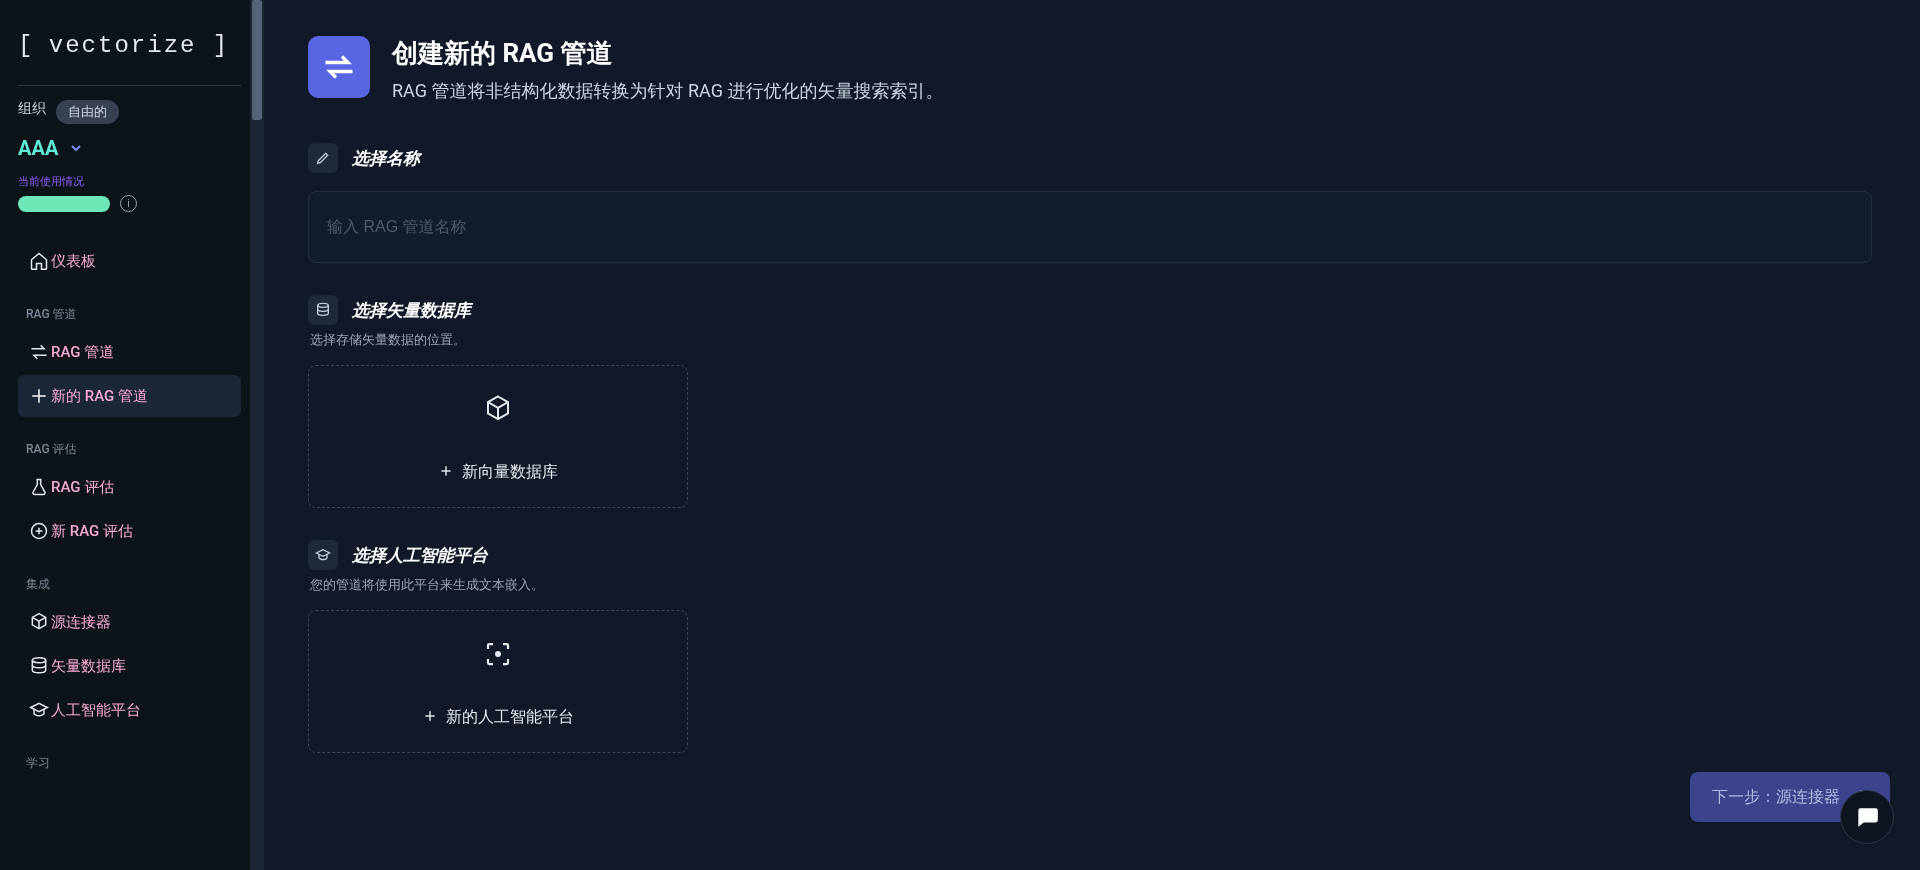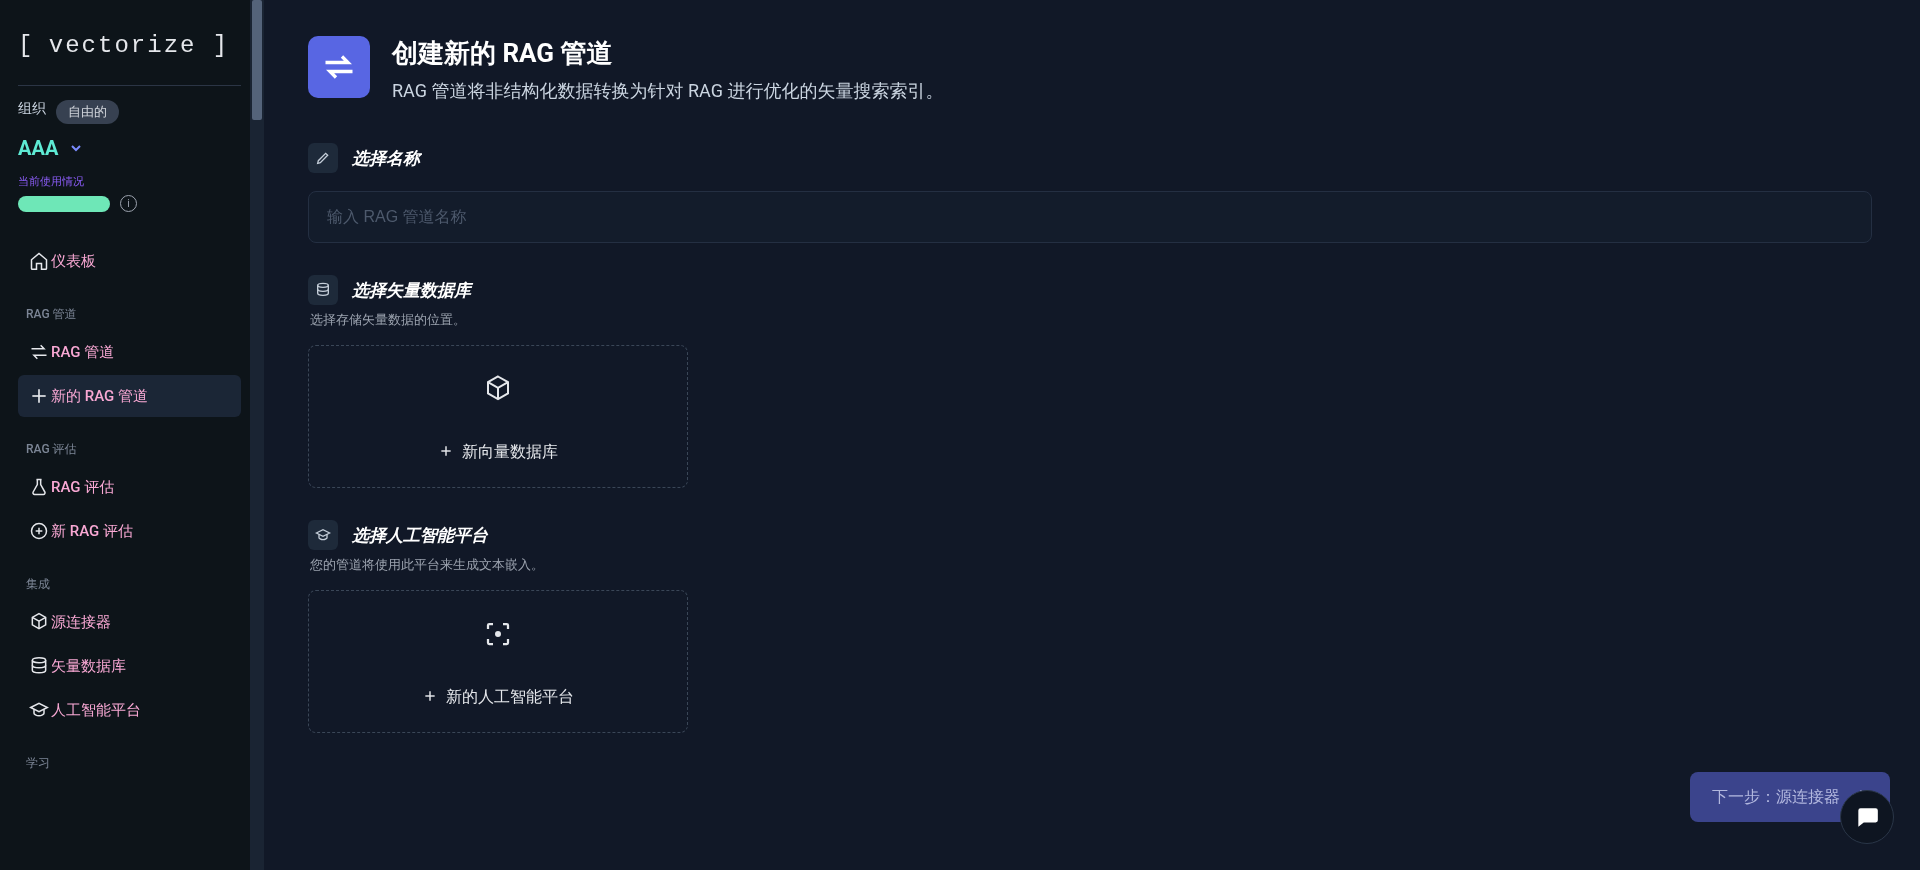--- a/index.html
+++ b/index.html
@@ -140,21 +140,21 @@
     align-items: center;
     justify-content: center;
   }
   .section-title { font-size: 17px; font-weight: 600; color: #ffffff; }
   .section-sub { font-size: 13px; color: #9ca3af; margin-bottom: 16px; margin-left: 2px; }
   .pipeline-input {
     width: 100%;
     background: #131c2b;
     border: 1px solid #242f42;
     border-radius: 8px;
-    padding: 16px 18px;
+    padding: 26px 18px;
     color: #e5e7eb;
     font-size: 16px;
     margin-top: 12px;
   }
   .pipeline-input::placeholder { color: #4d596c; }
   .add-card {
     width: 380px;
     border: 1.5px dashed #3a4657;
     border-radius: 8px;
     padding: 28px 10px 24px 10px;

